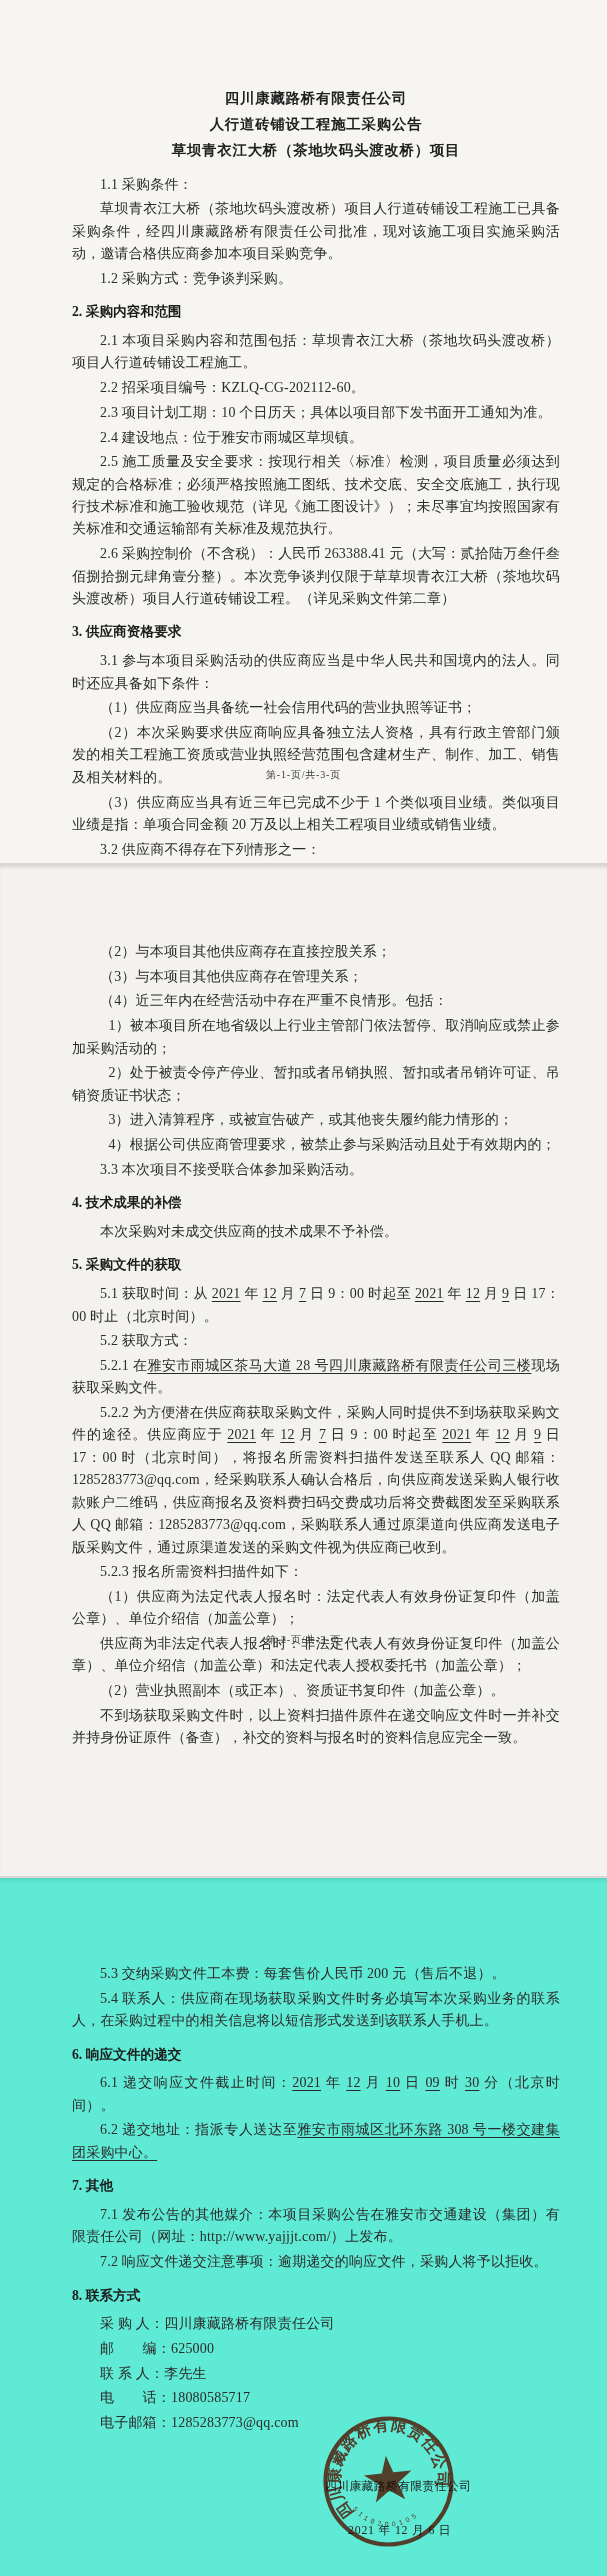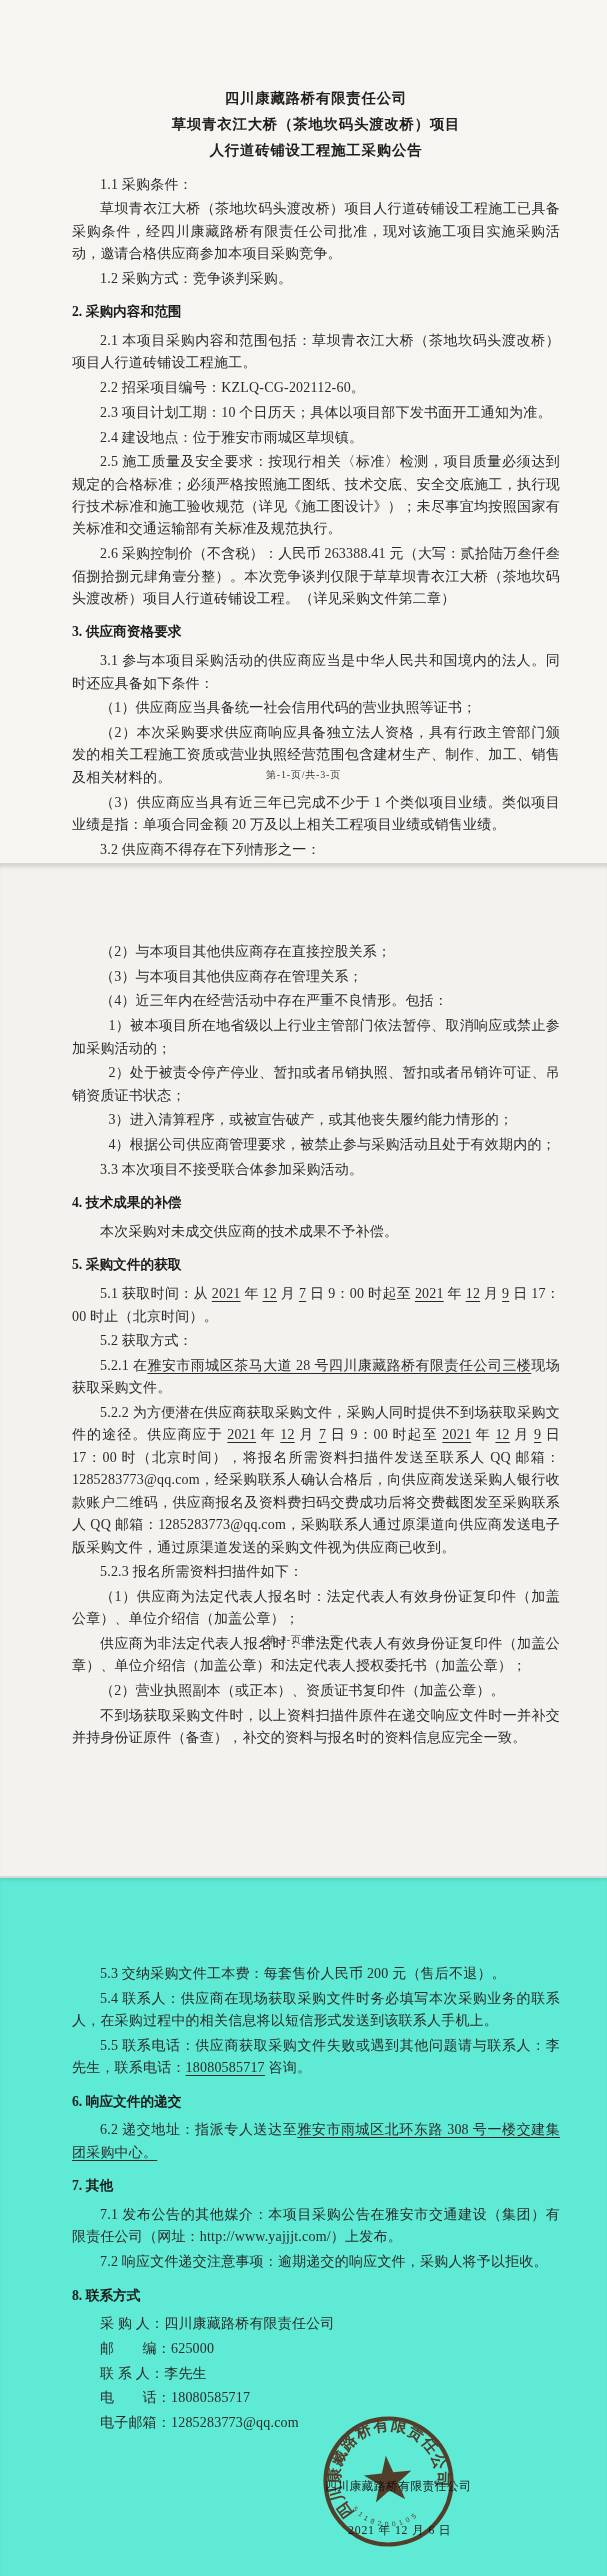--- a/index.html
+++ b/index.html
@@ -25,22 +25,22 @@
   .sig-date{font-size:11.8px;margin-top:28px;margin-left:23px;letter-spacing:0.8px;color:#222;}
   .seal{position:absolute;left:321px;top:536px;width:135px;height:135px;mix-blend-mode:multiply;opacity:.92;transform:rotate(-6deg);}
 </style>
 </head>
 <body>
 
 <div class="page page-1">
   <div class="content">
     <div class="doc-title">
       <div>四川康藏路桥有限责任公司</div>
+      <div>人行道砖铺设工程施工采购公告</div>
       <div>草坝青衣江大桥（茶地坎码头渡改桥）项目</div>
-      <div>人行道砖铺设工程施工采购公告</div>
     </div>
     <div>
         <p class="para"><span>1.1 采购条件：</span></p>
         <p class="para"><span>草坝青衣江大桥（茶地坎码头渡改桥）项目人行道砖铺设工程施工已具备采购条件，经四川康藏路桥有限责任公司批准，现对该施工项目实施采购活动，邀请合格供应商参加本项目采购竞争。</span></p>
         <p class="para"><span>1.2 采购方式：竞争谈判采购。</span></p>
         <div class="sec"><span>2. 采购内容和范围</span></div>
         <p class="para"><span>2.1 本项目采购内容和范围包括：草坝青衣江大桥（茶地坎码头渡改桥）项目人行道砖铺设工程施工。</span></p>
         <p class="para"><span>2.2 招采项目编号：KZLQ-CG-202112-60。</span></p>
         <p class="para"><span>2.3 项目计划工期：10 个日历天；具体以项目部下发书面开工通知为准。</span></p>
         <p class="para"><span>2.4 建设地点：位于雅安市雨城区草坝镇。</span></p>
@@ -83,22 +83,22 @@
       </div>
   </div>
   <div class="page-footer">第-2-页/共-3-页</div>
 </div>
 
 <div class="page page-3">
   <div class="content">
     <div>
         <p class="para"><span>5.3 交纳采购文件工本费：每套售价人民币 200  元（售后不退）。</span></p>
         <p class="para"><span>5.4 联系人：供应商在现场获取采购文件时务必填写本次采购业务的联系人，在采购过程中的相关信息将以短信形式发送到该联系人手机上。</span></p>
-        <p class="para"><span>5.5  联系电话：供应商获取采购文件失败或遇到其他问题请与联系人：李先生，联系电话：</span><span class="u">18080585717</span><span> 咨询。</span></p>
         <div class="sec"><span>6. 响应文件的递交</span></div>
+        <p class="para"><span>6.1 递交响应文件截止时间：</span><span class="u">2021</span><span> 年 </span><span class="u">12</span><span> 月 </span><span class="u">10</span><span> 日 </span><span class="u">09</span><span> 时 </span><span class="u">30</span><span> 分（北京时间）。</span></p>
         <p class="para"><span>6.2 递交地址：指派专人送达至</span><span class="u b">雅安市雨城区北环东路 308 号一楼交建集团采购中心。</span></p>
         <div class="sec"><span>7. 其他</span></div>
         <p class="para"><span>7.1 发布公告的其他媒介：本项目采购公告在雅安市交通建设（集团）有限责任公司（网址：http://www.yajjjt.com/）上发布。</span></p>
         <p class="para"><span>7.2 响应文件递交注意事项：逾期递交的响应文件，采购人将予以拒收。</span></p>
         <div class="sec"><span>8. 联系方式</span></div>
         <p class="para"><span>采 购 人：四川康藏路桥有限责任公司</span></p>
         <p class="para"><span>邮　　编：625000</span></p>
         <p class="para"><span>联 系 人：李先生</span></p>
         <p class="para"><span>电　　话：18080585717</span></p>
         <p class="para"><span>电子邮箱：1285283773@qq.com</span></p>

